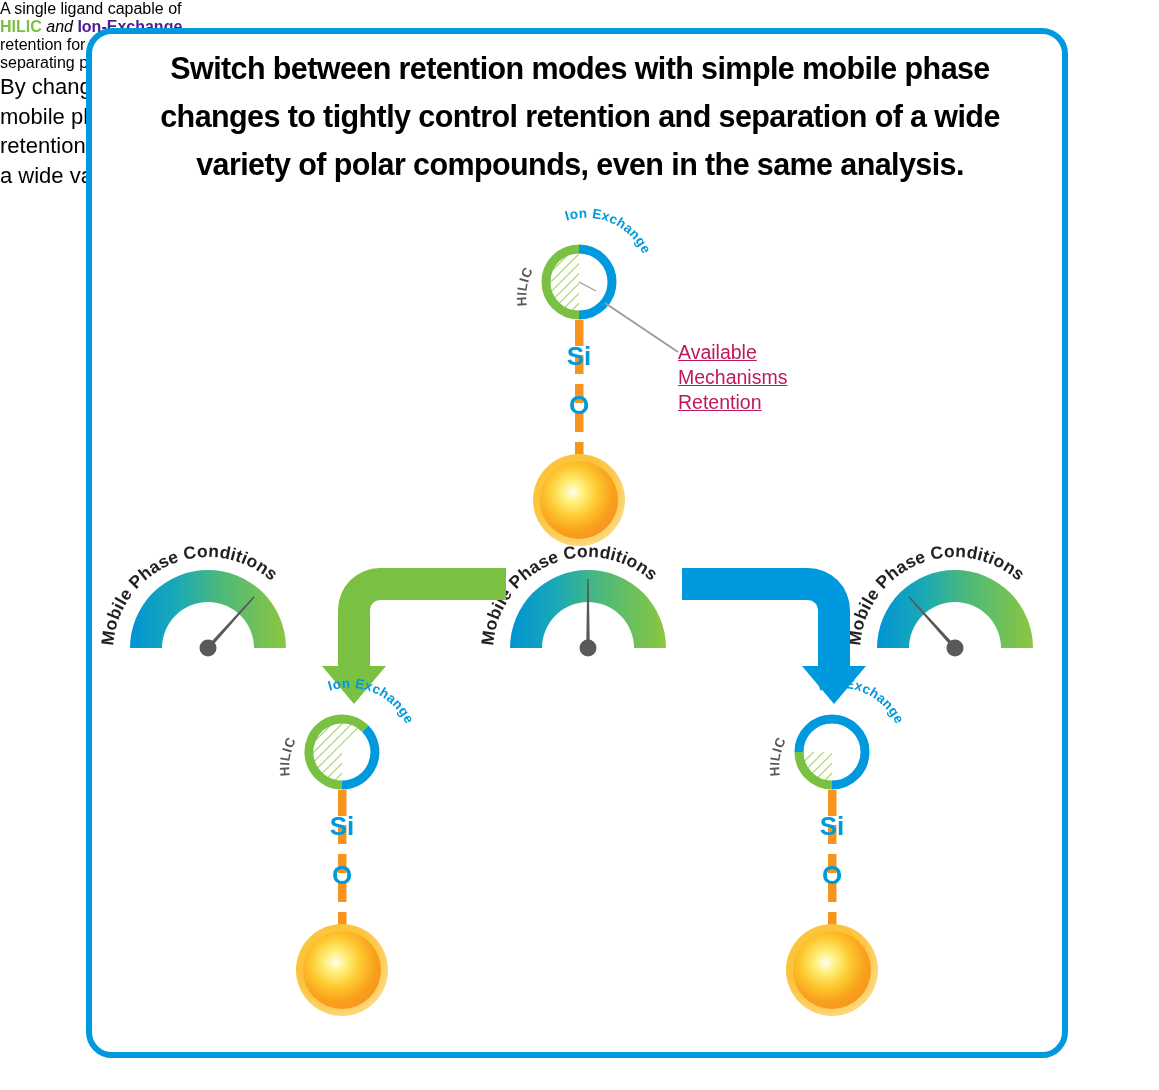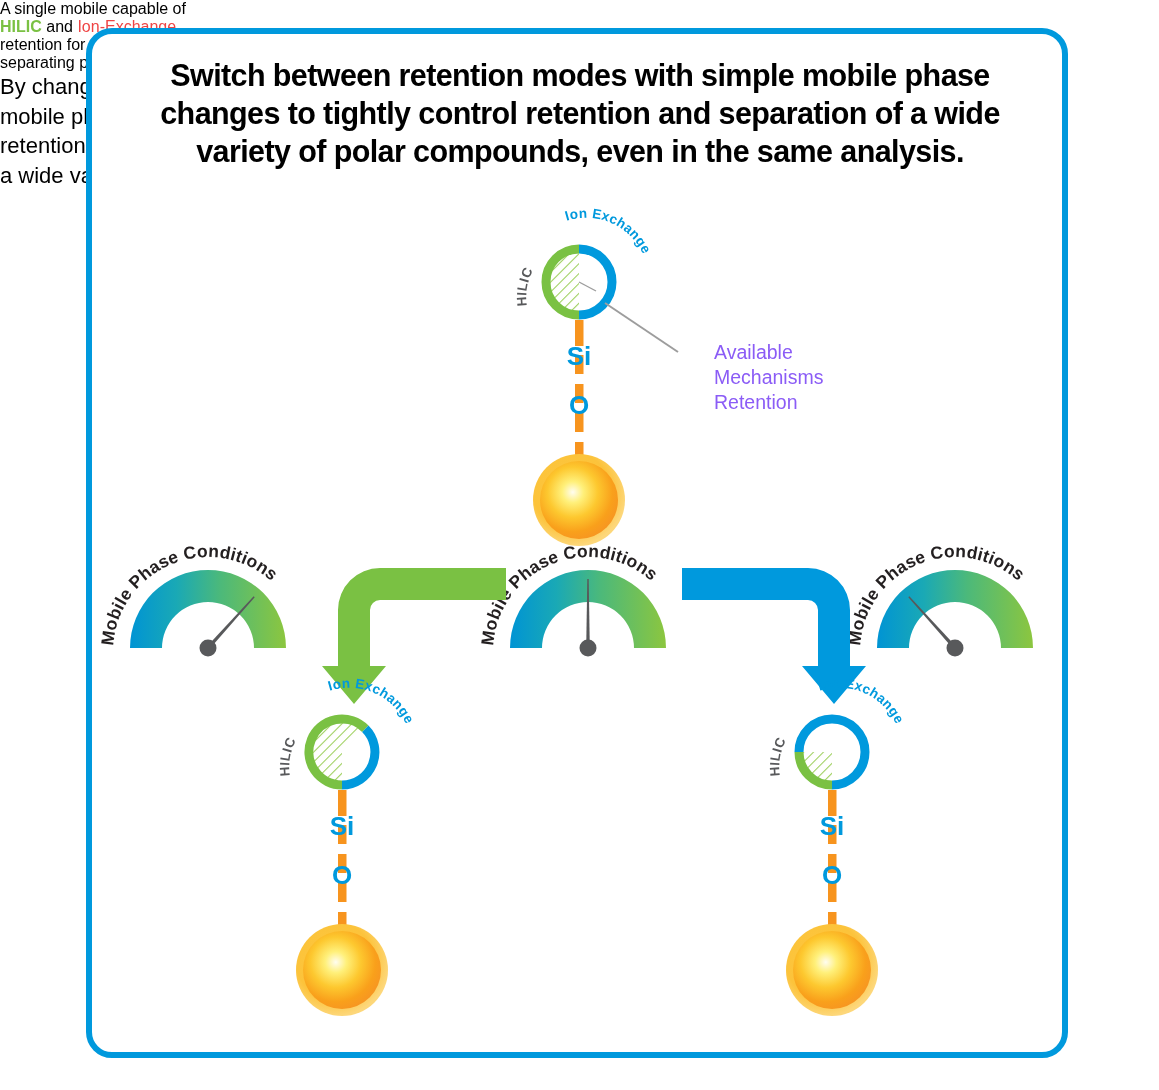--- a/index.html
+++ b/index.html
@@ -8,55 +8,56 @@
     position:absolute; left:86px; top:28px;
     width:982px; height:1030px;
     border:6px solid #0099dd;
     border-radius:26px;
     background:#ffffff;
     box-sizing:border-box;
   }
 
   
   #title{
-    position:absolute; left:110px; top:56px; width:940px;
+    position:absolute; left:110px; top:44px; width:940px;
     text-align:center;
     font-family:"Liberation Sans",sans-serif;
     font-weight:bold;
     font-size:30.5px;
-    line-height:38px;
+    line-height:48px;
     letter-spacing:-0.6px;
     color:#000000;
   }
   #left-para{ left:140px; top:296px; width:350px; }
   #center-para{ left:428px; top:728px; width:312px; font-size:22px; line-height:29.5px;}
 
   #left-para .hilic{color:#7ac143;font-weight:bold;}
-  #left-para .iex{color:#ef4444;font-weight:normal;margin-top:36px;}
-  #left-para .andw{}
+  #left-para .iex{color:#4c1d95;font-weight:bold;margin-top:36px;}
+  #left-para .andw{font-style:italic;}
 
   
   #callout-text{
-    position:absolute; left:714px; top:340px; width:170px;
-    font-size:19.5px; line-height:25px; color:#8b5cf6;
+    position:absolute; left:678px; top:340px; width:170px;
+    font-size:19.5px; line-height:25px; color:#be185d;
     text-align:left;
+    text-decoration:underline;
   }
 
   svg{display:block; overflow:visible;}
   .svgwrap{position:absolute;}
 </style>
 </head>
 <body>
 
 <div id="frame" style="border-color: rgb(0, 153, 221);"></div>
 
 <div id="title">Switch between retention modes with simple mobile phase changes to tightly control retention and separation of a wide variety of polar compounds, even in the same analysis.</div>
 
 <div id="left-para">
-  <span>A single mobile capable of</span><br>
+  <span>A single ligand capable of</span><br>
   <span class="hilic">HILIC</span>
   <span class="andw">and</span>
   <span class="iex">Ion-Exchange</span><br>
   <span>retention for maximum versatility when separating polar compounds.</span>
 </div>
 
 <div id="center-para">By changing between simple mobile phase conditions, retention can be tuned to retain a wide variety of polar analytes.</div>
 
 <div id="callout-text">
   <div>Available</div>

